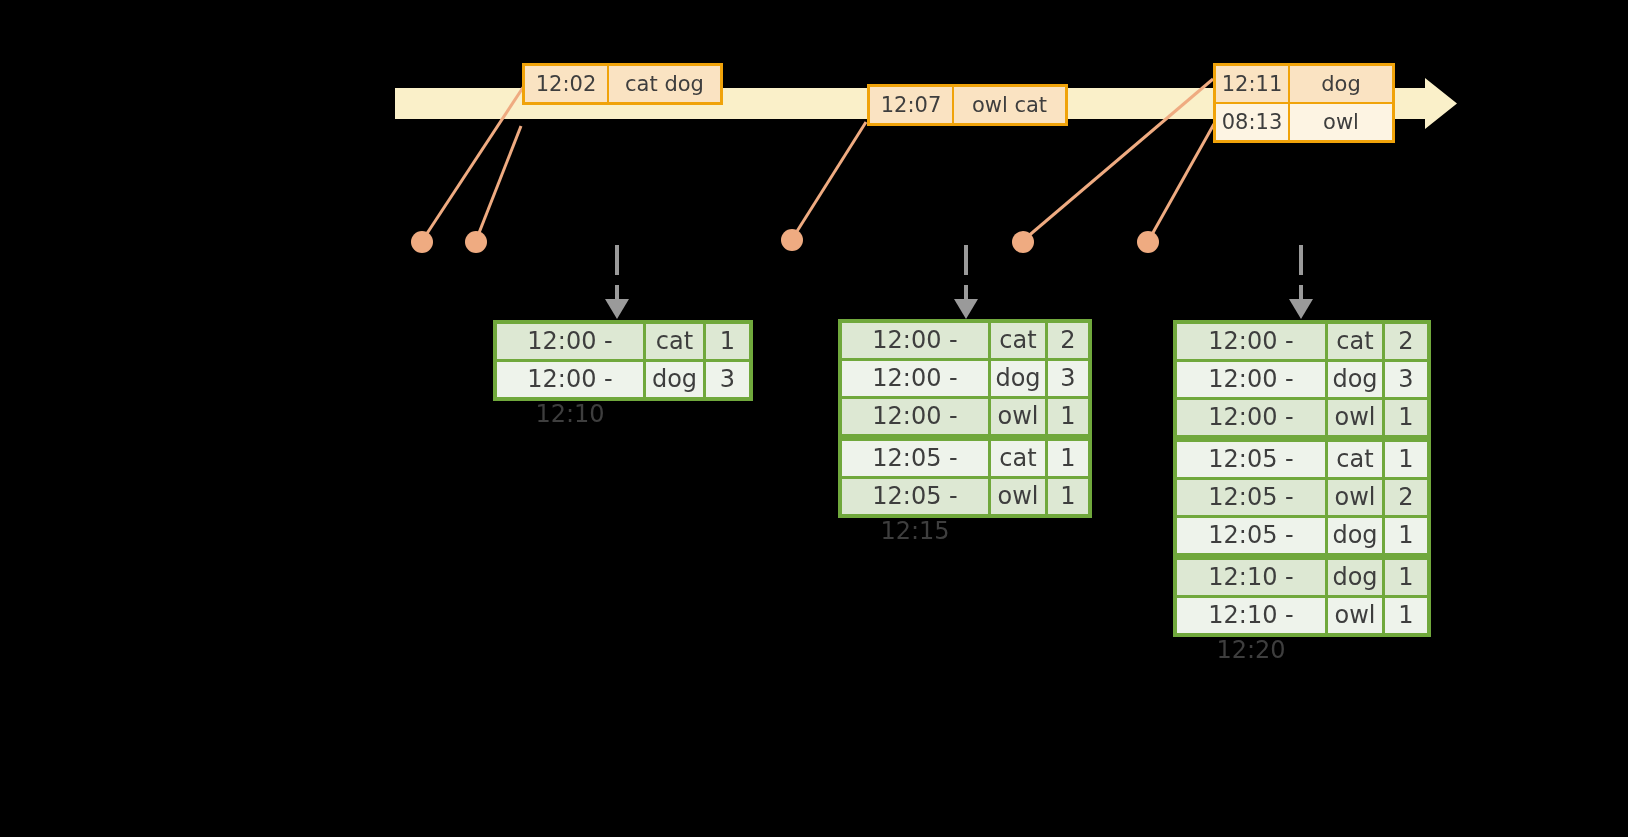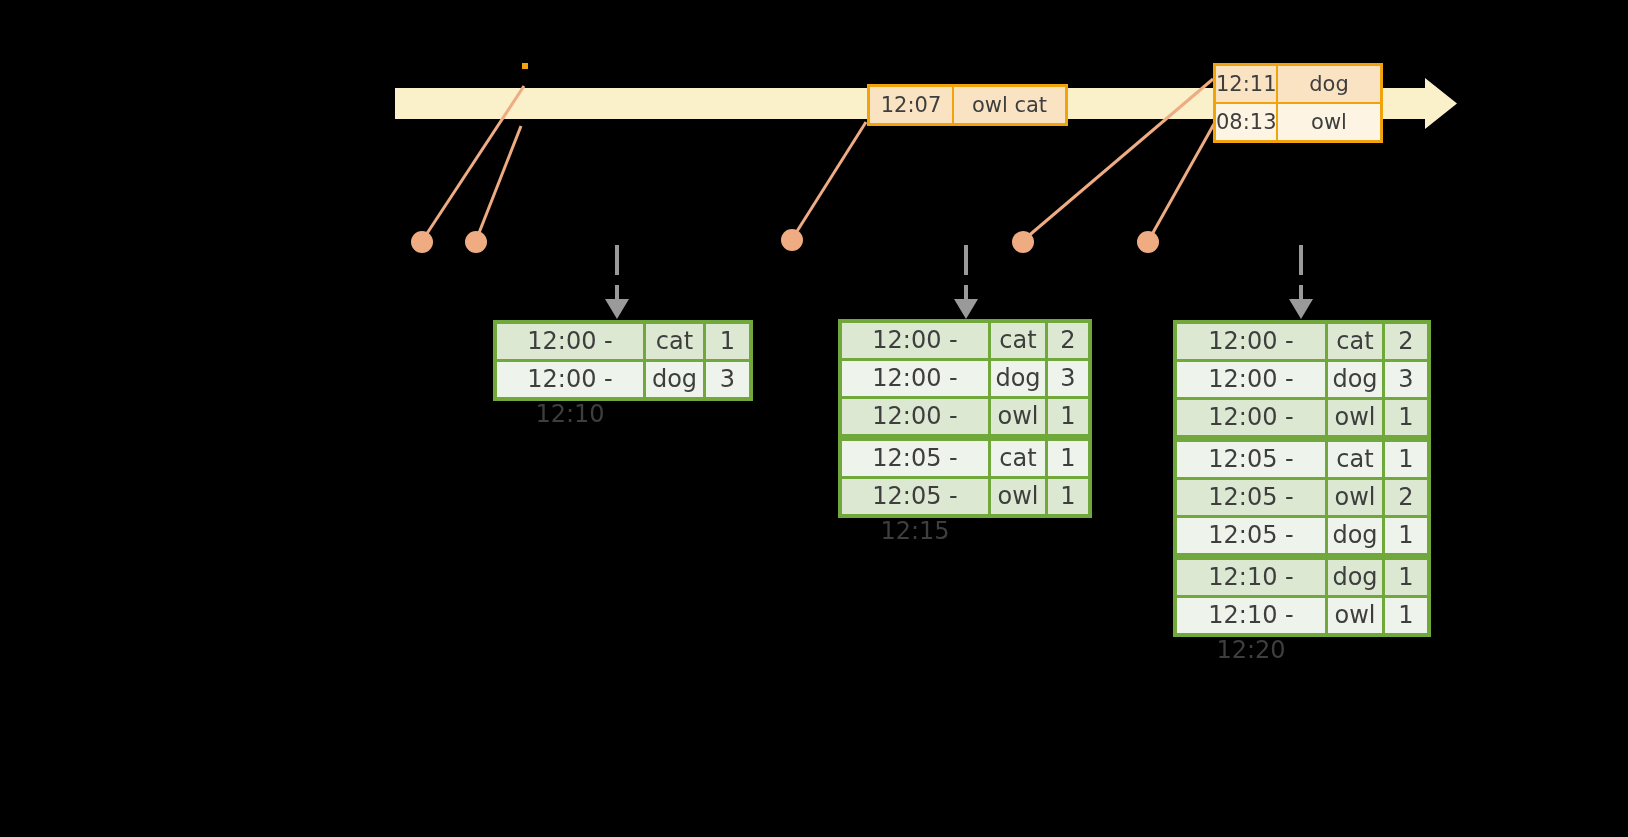--- a/index.html
+++ b/index.html
@@ -19,21 +19,21 @@
   .trigger-head{fill:var(--gray);}
 
   
   .event-table{position:absolute;display:flex;flex-direction:column;gap:2px;
     background:var(--orange);border:3px solid var(--orange);}
   .e-row{display:flex;gap:2px;}
   .event-table .cell{background:var(--cream);height:36px;line-height:36px;
     text-align:center;font-size:21px;}
   .e-row.peach .cell{background:var(--peach);}
   .et-w .time{width:82px;} .et-w .words{width:111px;}
-  .et-n .time{width:60px;} .et-n .words{width:102px;}
+  .et-n .time{width:72px;} .et-n .words{width:102px;}
 
   
   .result-table{position:absolute;display:flex;flex-direction:column;gap:3px;
     background:var(--green);border:4px solid var(--green);}
   .g-row{display:flex;gap:3px;}
   .g-row.grp{margin-top:4px;}
   .result-table .cell{height:35px;line-height:35px;text-align:center;font-size:24px;}
   .g-row.dark .cell{background:var(--gdark);}
   .g-row.light .cell{background:var(--glight);}
   .rt .win{width:146px;} .rt .word{width:57px;} .rt .cnt{width:43px;}
@@ -69,20 +69,24 @@
       <line class="trigger-line" x1="966" y1="245" x2="966" y2="300"></line>
       <polygon class="trigger-head" points="954,299 978,299 966,319"></polygon>
     </g>
     <g>
       <line class="trigger-line" x1="1301" y1="245" x2="1301" y2="300"></line>
       <polygon class="trigger-head" points="1289,299 1313,299 1301,319"></polygon>
     </g>
   </svg>
 
   <div class="event-table et-w" style="left:522px;top:63px">
+    <div class="e-row peach">
+      <div class="cell time">12:02</div>
+      <div class="cell words">cat dog</div>
+    </div>
   </div>
 
   <div class="event-table et-w" style="left:867px;top:84px">
     <div class="e-row peach">
       <div class="cell time">12:07</div>
       <div class="cell words">owl cat</div>
     </div>
   </div>
 
   <div class="event-table et-n" style="left:1213px;top:63px">

